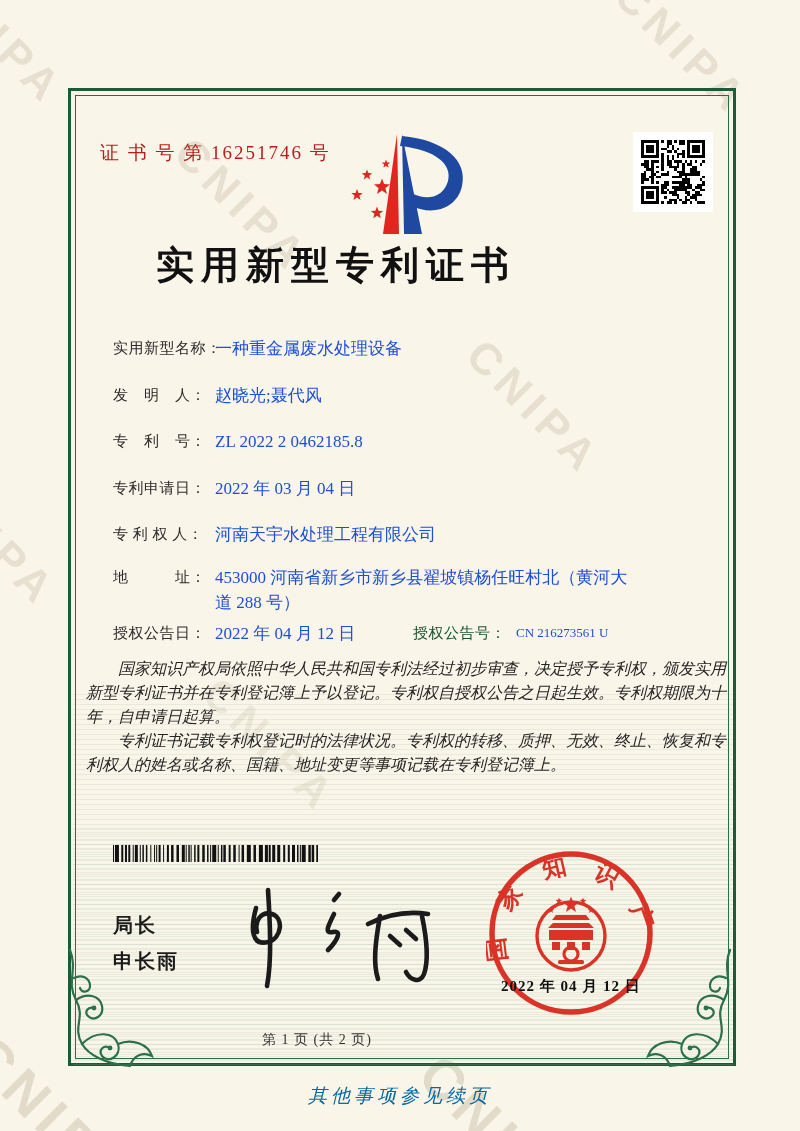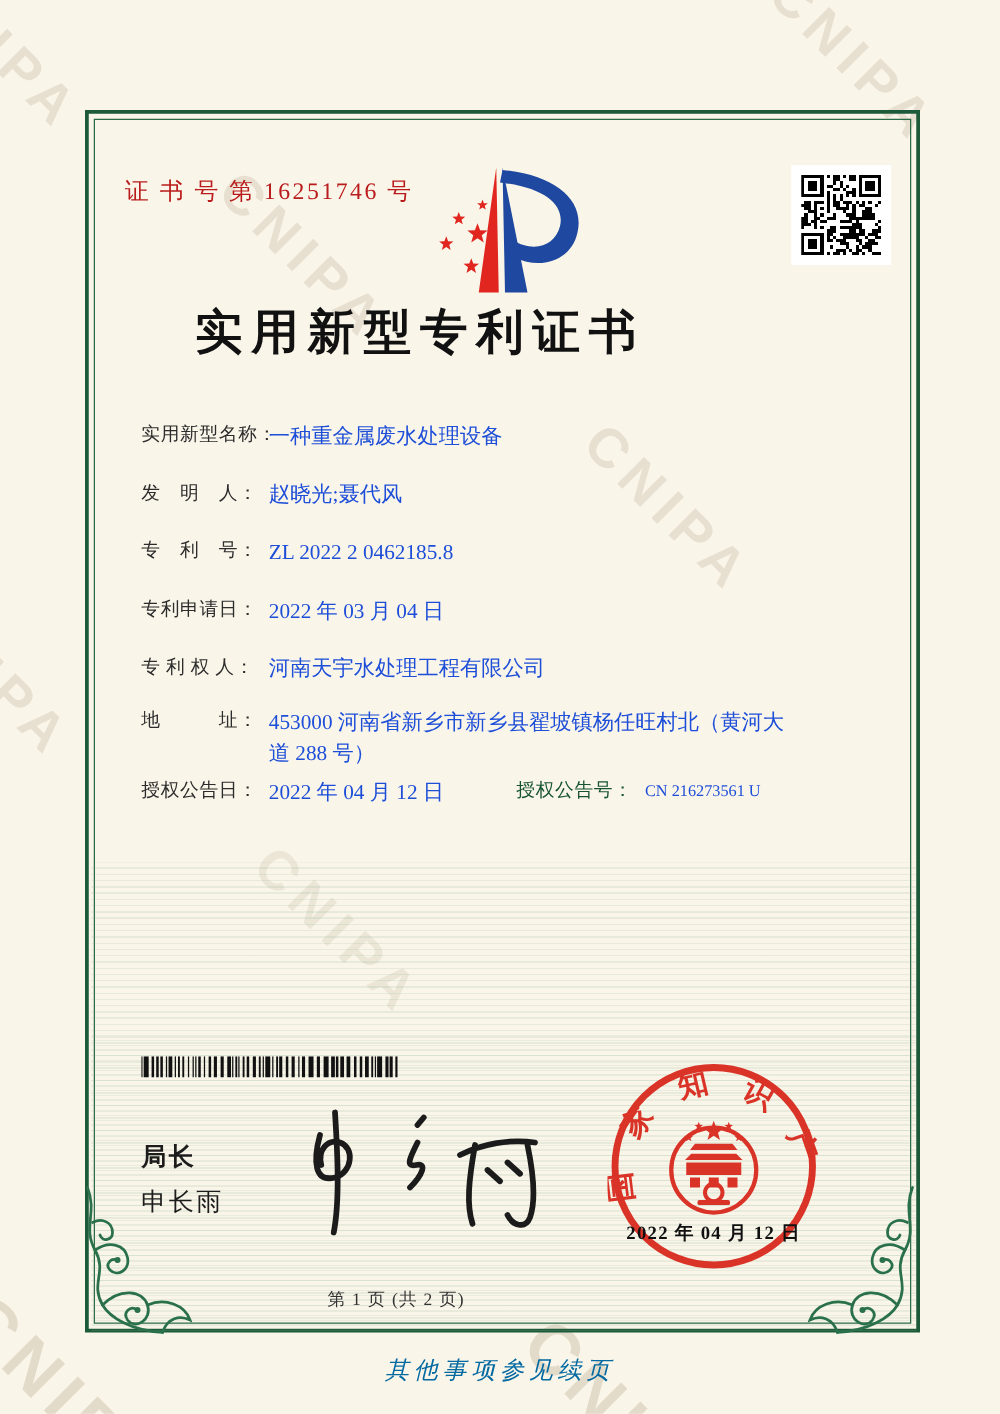--- a/index.html
+++ b/index.html
@@ -75,21 +75,21 @@
   
   .barcode{position:absolute;left:113px;top:845px;width:205px;height:17px;}
   .signer-title{
     position:absolute;left:113px;top:912px;
     font-family:"Liberation Sans","DejaVu Sans",sans-serif;
     font-size:20px;font-weight:bold;color:#1c1c1c;letter-spacing:2px;
   }
   .signer-name{
     position:absolute;left:113px;top:948px;
     font-family:"Liberation Sans","DejaVu Sans",sans-serif;
-    font-size:20px;font-weight:normal;color:#1c1c1c;letter-spacing:2px;
+    font-size:20px;font-weight:bold;color:#1c1c1c;letter-spacing:2px;
   }
   .signature{position:absolute;left:222px;top:882px;width:215px;height:108px;}
   .seal{position:absolute;left:486px;top:848px;width:170px;height:170px;opacity:0.93;}
   .seal-date{
     position:absolute;left:501px;top:977px;width:160px;
     font-size:15px;font-weight:bold;color:#101010;letter-spacing:1px;white-space:pre;
   }
   .page-num{
     position:absolute;left:0;top:1031px;width:634px;text-align:center;
     font-size:14px;color:#333;letter-spacing:1px;
@@ -409,20 +409,22 @@
 道 288 号）</span>
 </div>
 <div class="row" style="top:621px;">
   <span class="lab">授权公告日：</span>
   <span class="val">2022 年 04 月 12 日</span>
   <span class="lab2">授权公告号：</span>
   <span class="val2">CN 216273561 U</span>
 </div>
 
 <div class="paras">
+  <p>国家知识产权局依照中华人民共和国专利法经过初步审查，决定授予专利权，颁发实用新型专利证书并在专利登记簿上予以登记。专利权自授权公告之日起生效。专利权期限为十年，自申请日起算。</p>
+  <p>专利证书记载专利权登记时的法律状况。专利权的转移、质押、无效、终止、恢复和专利权人的姓名或名称、国籍、地址变更等事项记载在专利登记簿上。</p>
 </div>
 
 <svg class="barcode" id="barcode-svg" viewBox="0 0 205 17" preserveAspectRatio="none">
     <rect x="0" y="0" width="1" height="17" fill="#111"></rect>
     <rect x="1.9363081666640938" y="0" width="4" height="17" fill="#111"></rect>
     <rect x="8.27417131923139" y="0" width="2" height="17" fill="#111"></rect>
     <rect x="11.966319032944739" y="0" width="2" height="17" fill="#111"></rect>
     <rect x="15.294154441962018" y="0" width="2" height="17" fill="#111"></rect>
     <rect x="19.699763039732353" y="0" width="1" height="17" fill="#111"></rect>
     <rect x="21.842849440407008" y="0" width="3" height="17" fill="#111"></rect>

